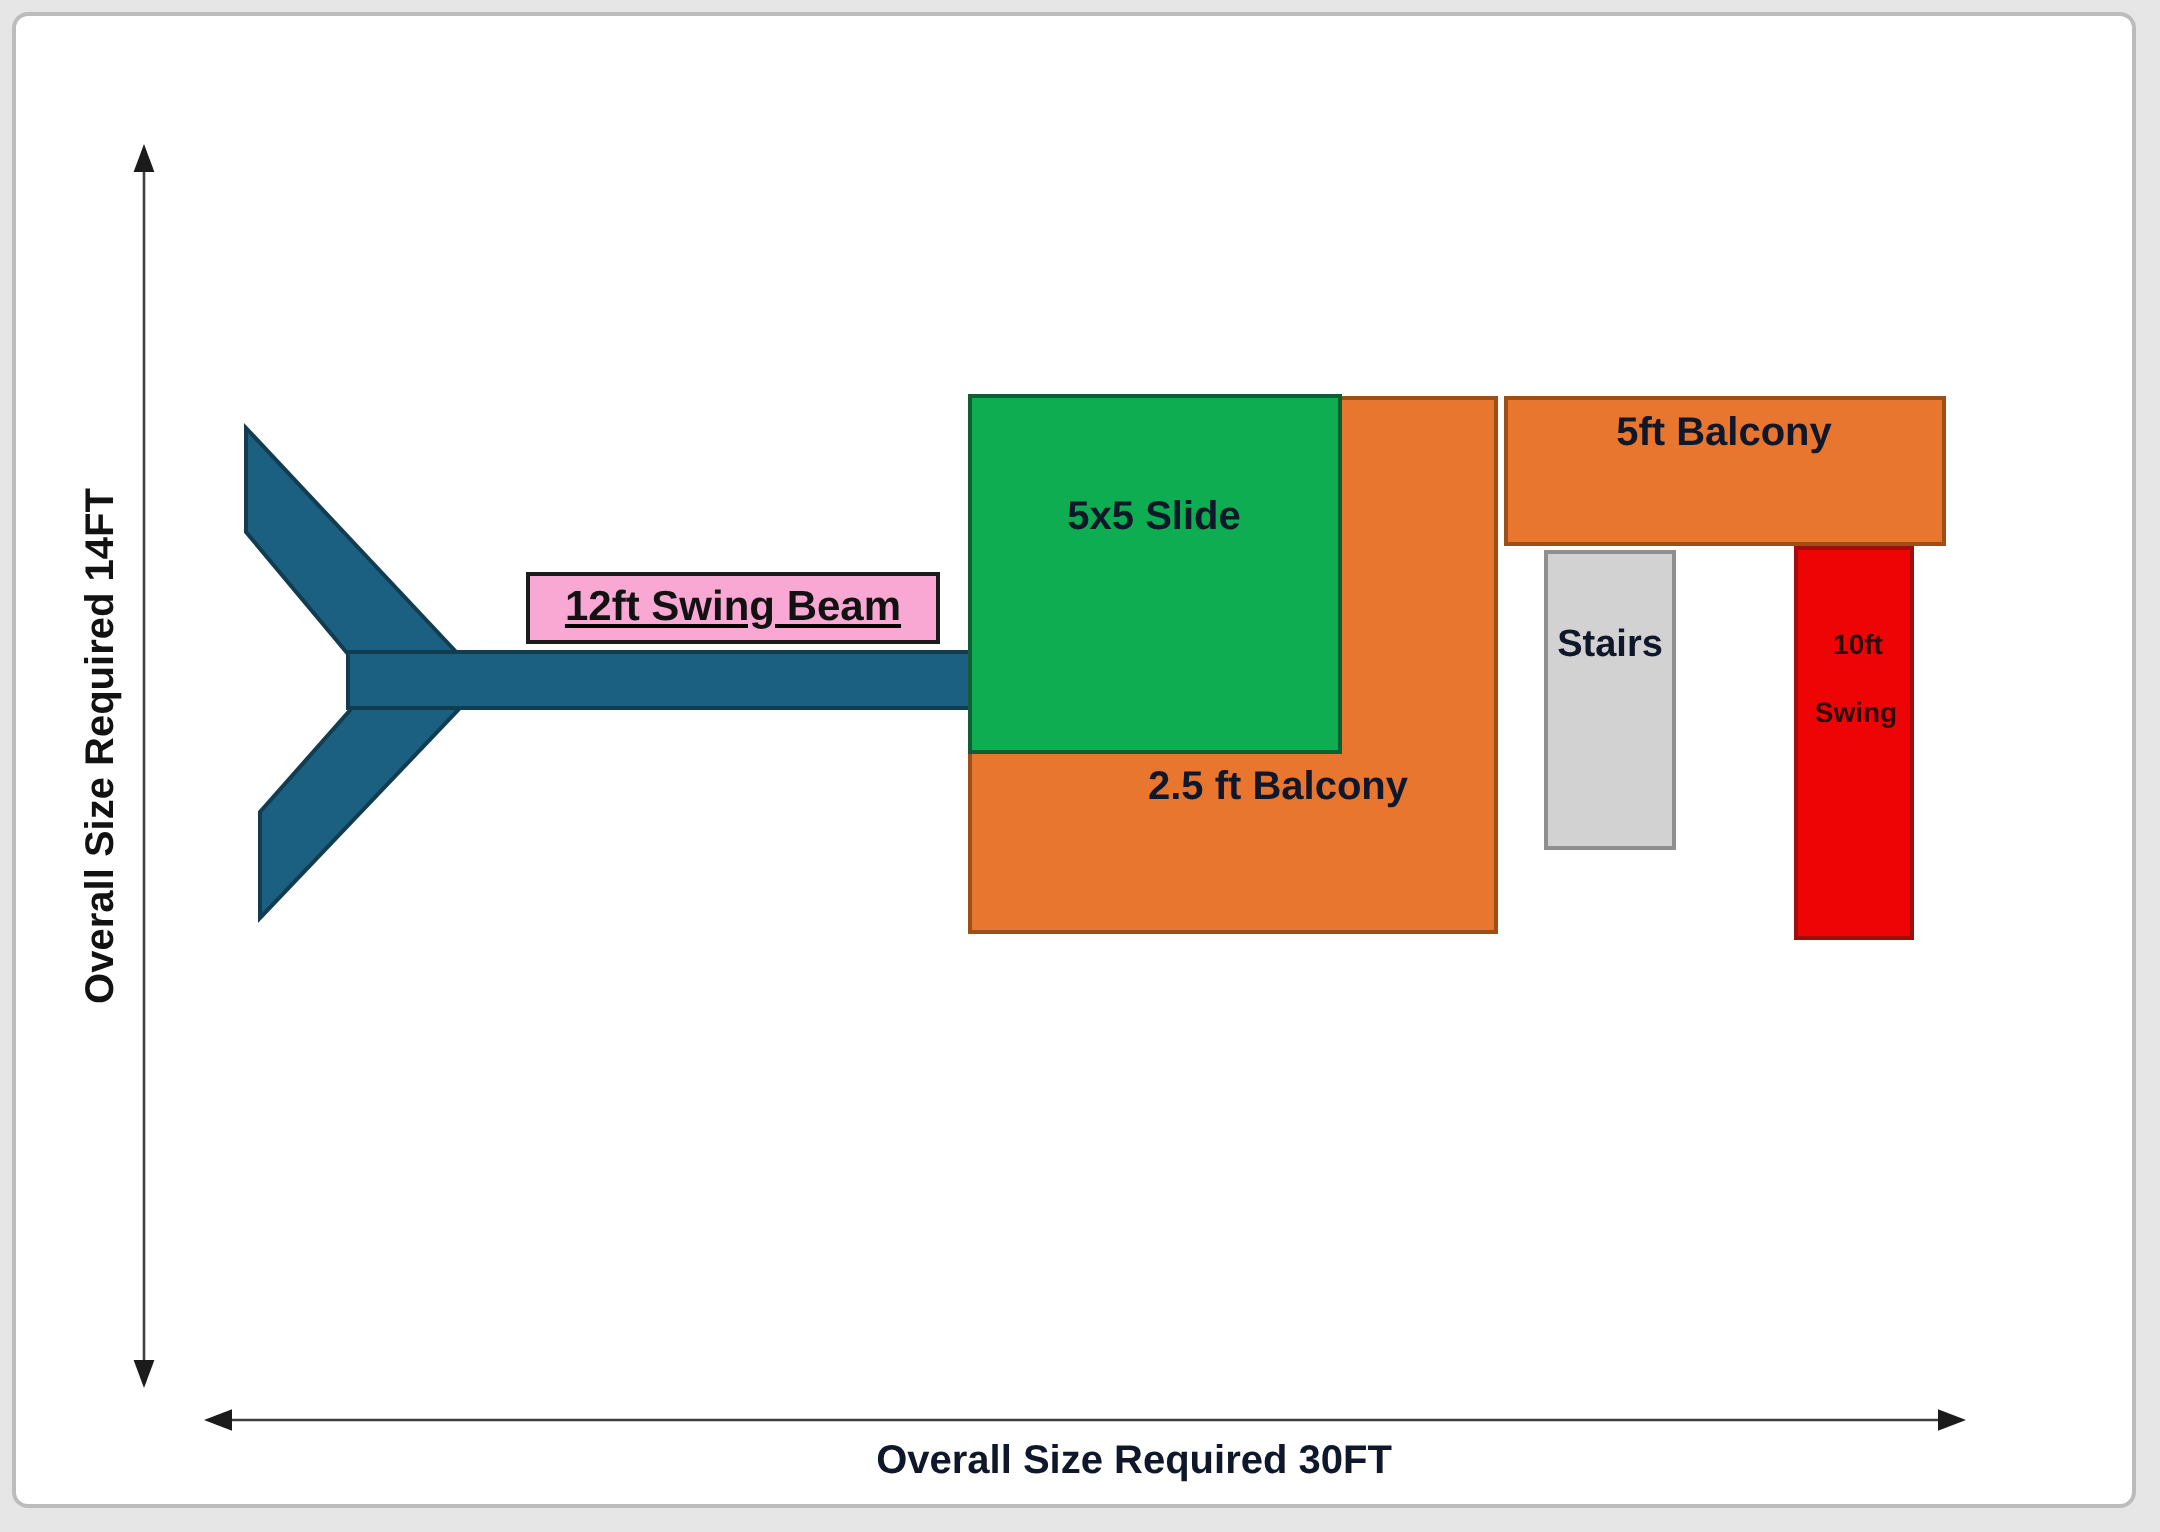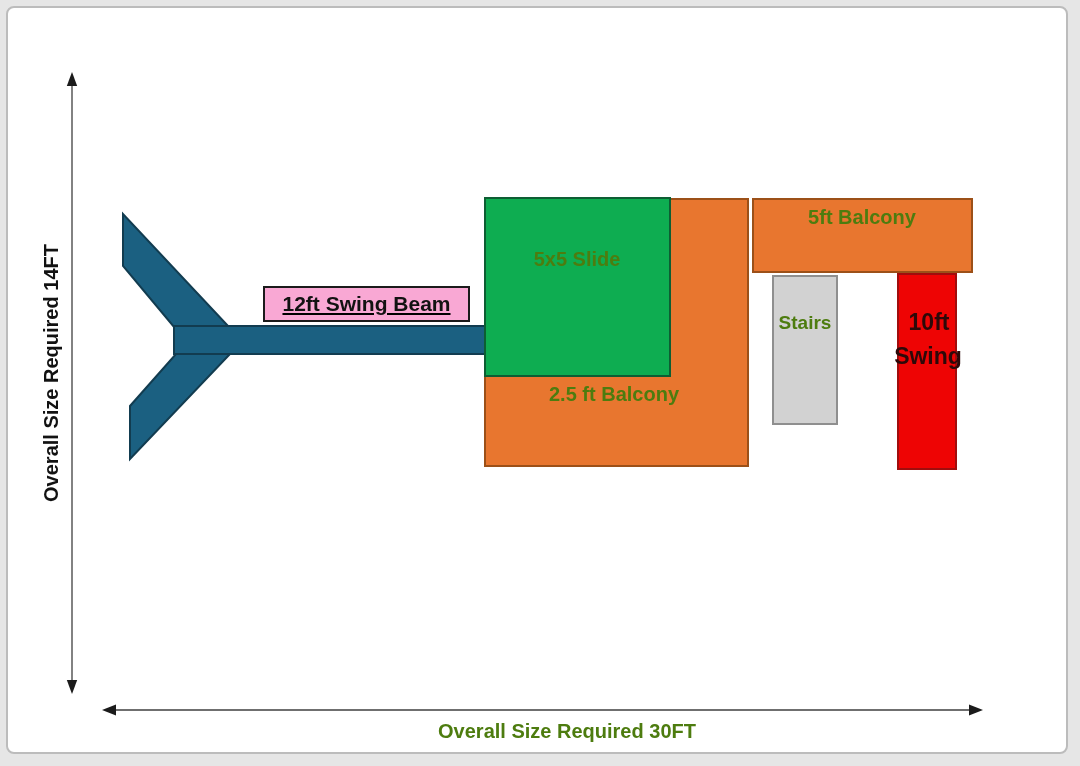--- a/index.html
+++ b/index.html
@@ -23,26 +23,26 @@
   .house{background:#0ead51;border:2px solid #0d5e33;}
   .stairs{background:#d2d2d2;border:2px solid #8f8f8f;}
   .slide{background:#ee0404;border:2px solid #a00d0d;}
   .beam-label-box{
     position:absolute;left:263px;top:286px;width:207px;height:36px;
     background:#f9a8d4;border:2px solid #1b1b1b;box-sizing:border-box;
     display:flex;align-items:center;justify-content:center;text-decoration:underline;
   }
   .lbl{
     position:absolute;white-space:nowrap;
-    font-weight:bold;color:#4d7c0f;
+    font-weight:bold;color:#0f172a;
     transform:translate(-50%,-50%);
   }
   .lbl-20{font-size:20px;}
   .lbl-19{font-size:19px;}
-  .lbl-17{font-size:23px;}
+  .lbl-17{font-size:14px;}
   .beam-text{font-size:21px;font-weight:bold;color:#121212;white-space:nowrap;}
   .v-label{
     position:absolute;left:51px;top:373px;white-space:nowrap;
     font-weight:bold;font-size:20px;color:#121212;
     transform:translate(-50%,-50%) rotate(-90deg);
   }
   .slide-text{color:#2d0909;}
 </style>
 </head>
 <body>
@@ -73,20 +73,20 @@
 
 <div class="shape stairs" style="left:772px;top:275px;width:66px;height:150px;"></div>
 
 <div class="shape slide" style="left:897px;top:273px;width:60px;height:197px;"></div>
 
 <div class="beam-label-box">
   <span class="beam-text">12ft Swing Beam</span>
 </div>
 
 <div class="lbl lbl-20" style="left:577px;top:259px;">5x5 Slide</div>
-<div class="lbl lbl-20" style="left:614px;top:394px;">2.5 ft Balcony</div>
+<div class="lbl lbl-20" style="left:639px;top:394px;">2.5 ft Balcony</div>
 <div class="lbl lbl-20" style="left:862px;top:217px;">5ft Balcony</div>
 <div class="lbl lbl-19" style="left:805px;top:323px;">Stairs</div>
 <div class="lbl lbl-17 slide-text" style="left:929px;top:322px;">10ft</div>
 <div class="lbl lbl-17 slide-text" style="left:928px;top:356px;">Swing</div>
 
 <div class="v-label">Overall Size Required 14FT</div>
 <div class="lbl lbl-20" style="left:567px;top:731px;text-align:center;">Overall Size Required 30FT</div>
 
 </body></html>

